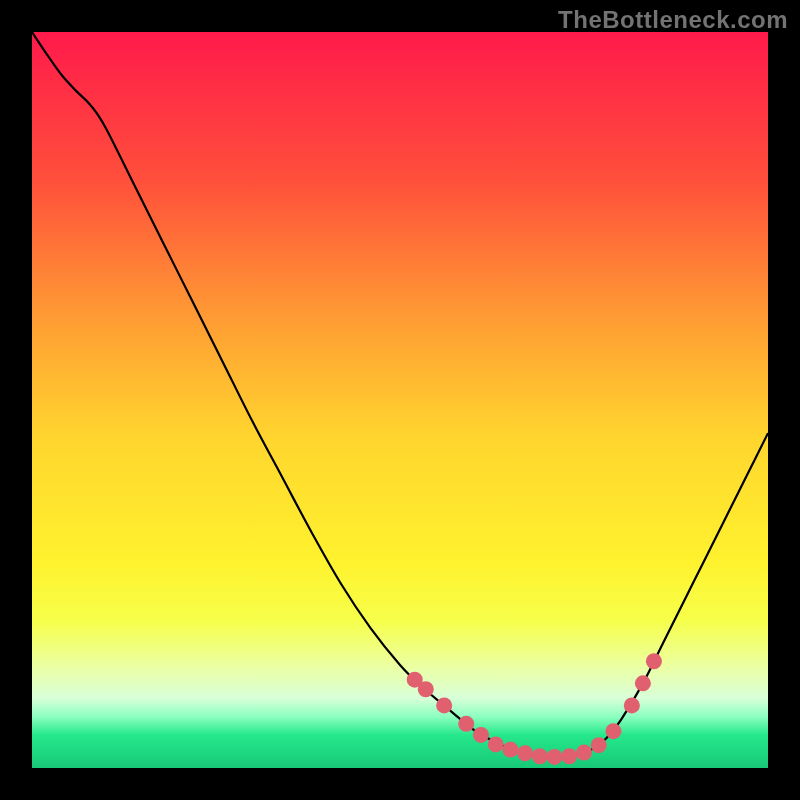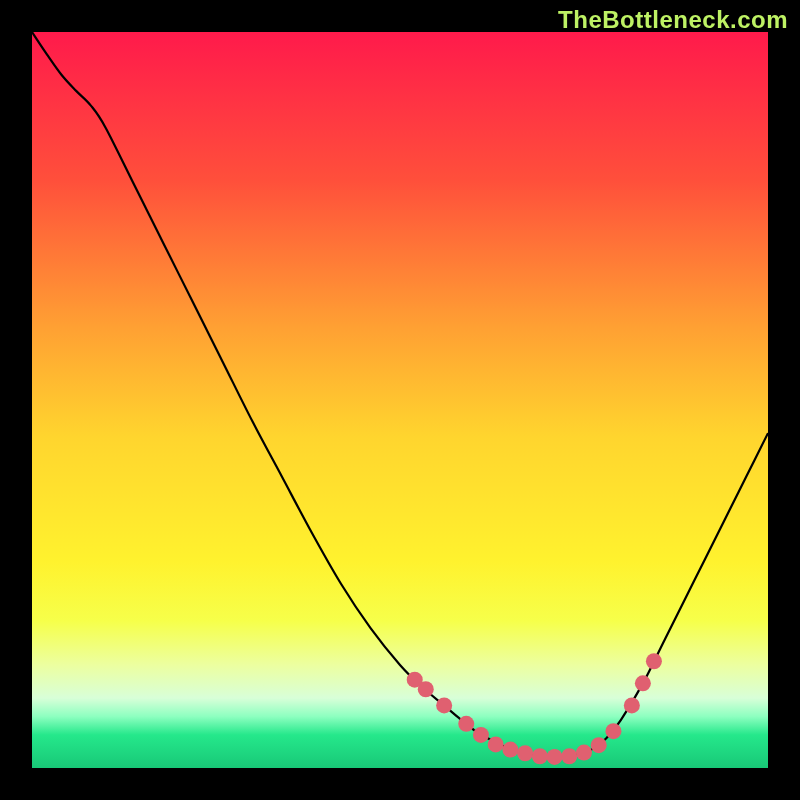--- a/index.html
+++ b/index.html
@@ -15,21 +15,21 @@
     position: absolute;
     left: 0; top: 0;
     width: 800px;
     height: 800px;
     background: #000;
   }
   .watermark {
     position: absolute;
     top: 6px;
     right: 12px;
-    color: #bef264;
+    color: #737373;
     font-size: 24px;
     font-weight: 600;
     letter-spacing: 0.5px;
     user-select: none;
   }
   svg {
     position: absolute;
     left: 0; top: 0;
   }
 </style>

